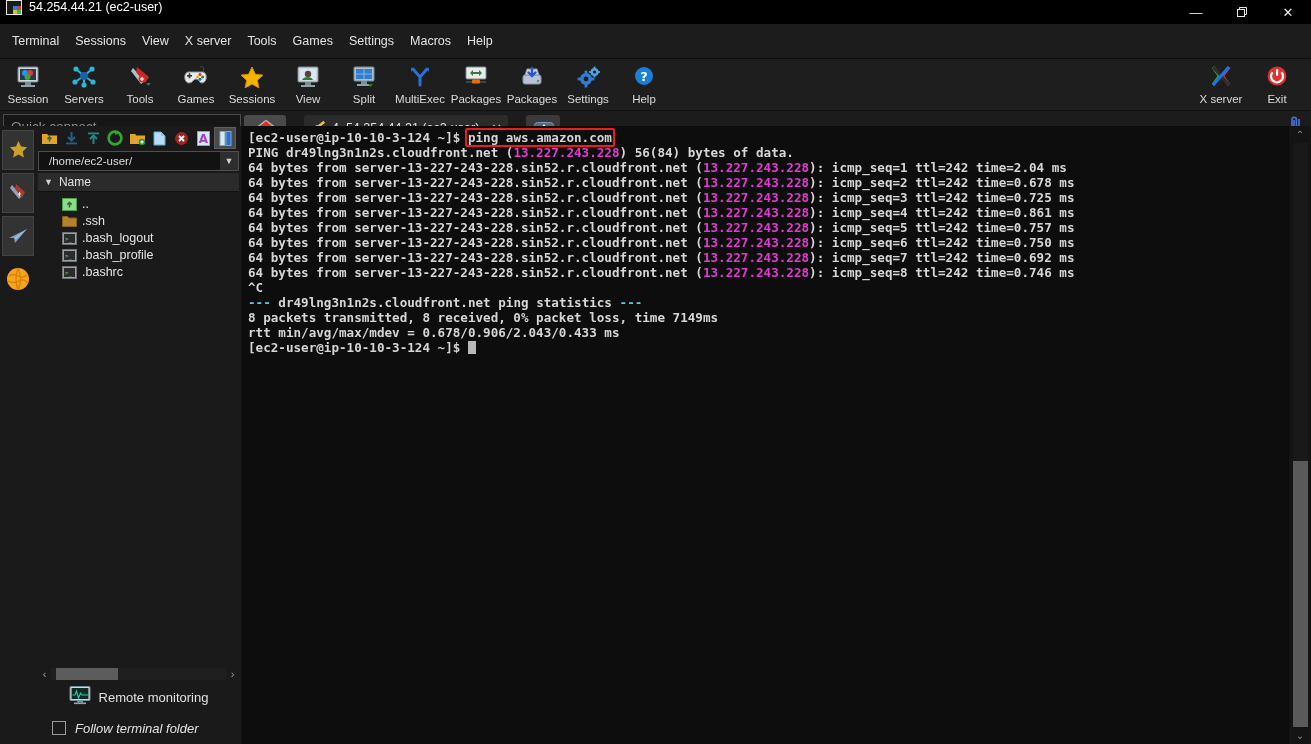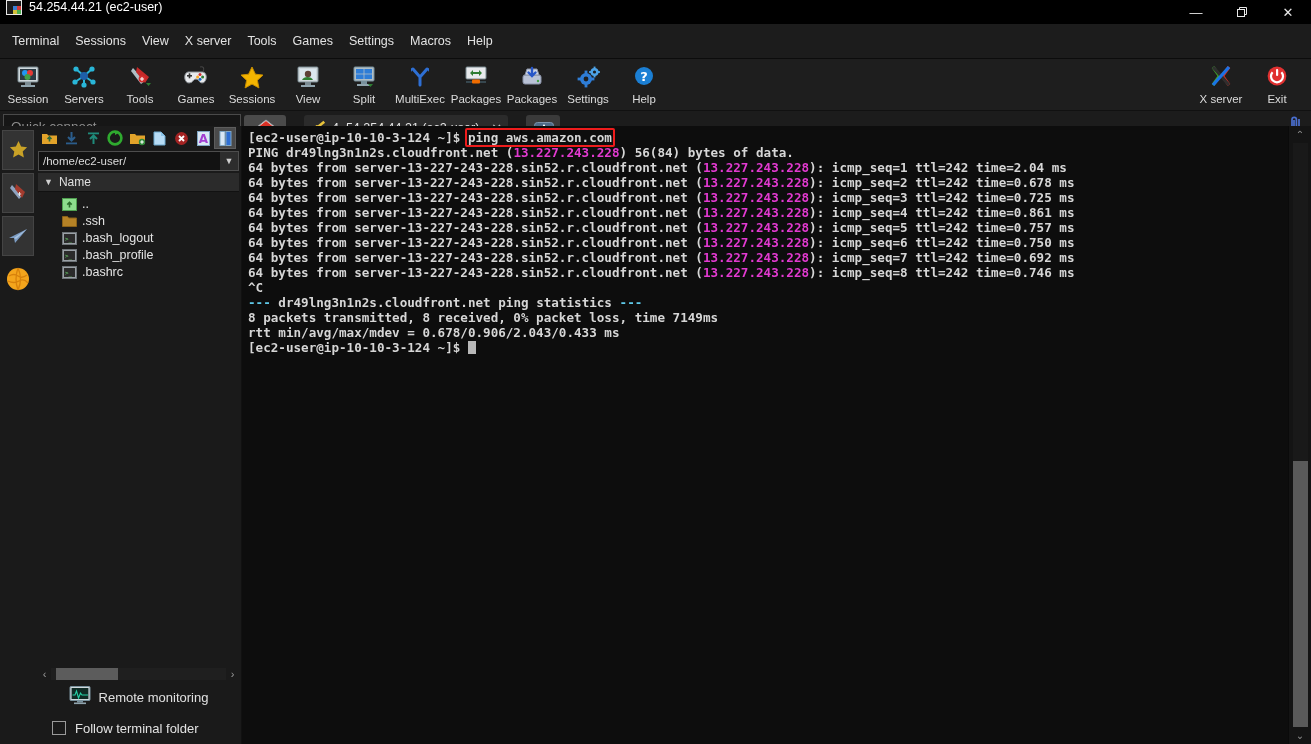--- a/index.html
+++ b/index.html
@@ -83,21 +83,21 @@
 
   
   #fb { width: 206px; background: #1a1a1a; display: flex; flex-direction: column;
         border-right: 1px solid #111; }
   #fb-tools { height: 24px; display: flex; align-items: center; padding-left: 2px; background:#1a1a1a;}
   #fb-tools .fbi { width: 22px; height: 22px; display:flex; align-items:center; justify-content:center; }
   #fb-tools .fbi.sel { background: #4a4a4a; border: 1px solid #5d5d5d; }
   #fb-path {
     height: 20px; margin: 1px 2px 0 2px; background: #121212;
     border: 1px solid #4d4d4d; display: flex; align-items: center;
-    color: #dcdcdc; font-size: 11.5px; padding-left: 4px;
+    color: #dcdcdc; font-size: 11.5px; padding-left: 10px;
     font-family: "Liberation Sans", sans-serif;
   }
   #fb-path .caret {
     margin-left: auto; width: 18px; height: 18px; background: #2d2d2d;
     display:flex; align-items:center; justify-content:center; color:#cfcfcf; font-size:9px;
   }
   #fb-head {
     height: 19px; margin: 2px 2px 0 2px; background: #2b2b2b;
     display: flex; align-items: center; color: #e0e0e0; font-size: 12px;
     padding-left: 6px; border-bottom: 1px solid #111;
@@ -111,21 +111,21 @@
     height: 16px; margin: 0 2px; display: flex; align-items: center;
     background: #1a1a1a;
   }
   #fb-hscroll .arr { width: 13px; text-align: center; color: #9a9a9a; font-size: 11px; }
   #fb-hscroll .track { flex: 1; height: 12px; background: #1f1f1f; position: relative; }
   #fb-hscroll .thumb { position: absolute; left: 5px; top: 0; width: 62px; height: 12px; background: #5c5c5c; }
   #fb-remote {
     height: 30px; display: flex; align-items: center; justify-content: center;
   }
   #fb-remote .rmlbl { color: #e0e0e0; font-size: 13px; margin-left: 8px; }
-  #fb-follow { height: 32px; display: flex; align-items: center; padding-left: 16px; }
+  #fb-follow { height: 32px; display: flex; align-items: center; padding-left: 16px; font-style: italic; }
   #fb-follow .cb {
     width: 14px; height: 14px; border: 1px solid #9a9a9a; background: #1a1a1a;
     margin-right: 9px;
   }
   #fb-follow .flbl { color: #e2e2e2; font-size: 13px; }
 
   
   #term-wrap { flex: 1; position: relative; background: #0d0d0d; display: flex; }
   #term {
     flex: 1; padding: 4px 0 0 6px; overflow: hidden;

